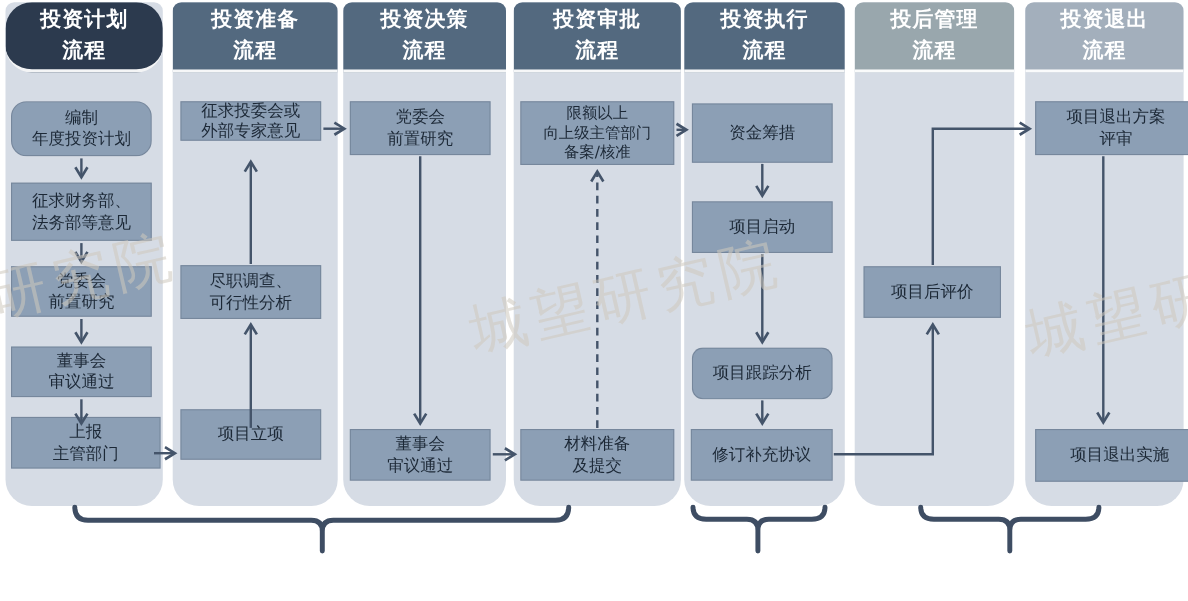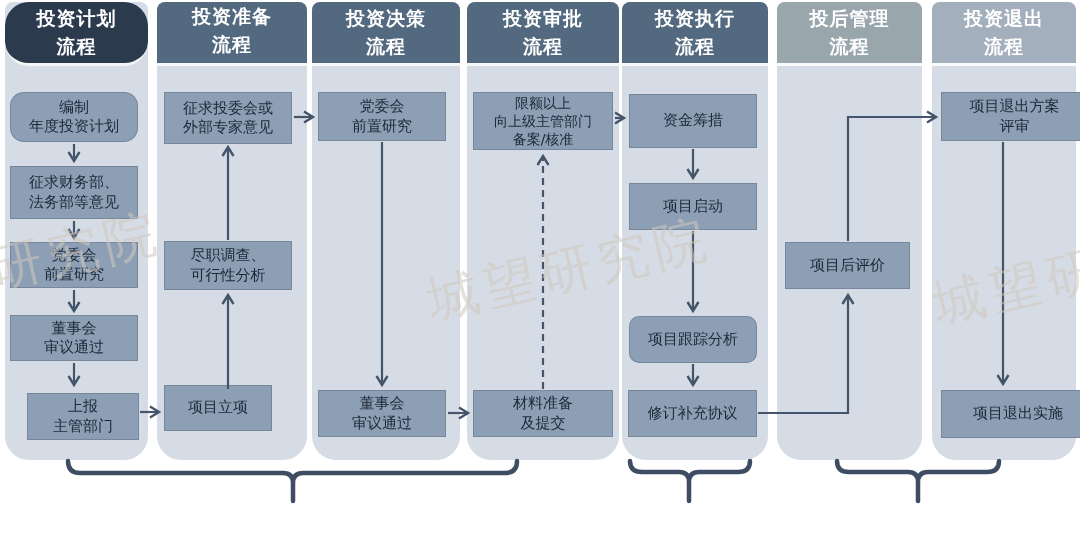--- a/index.html
+++ b/index.html
@@ -41,21 +41,21 @@
     border-bottom:3px solid rgba(255,255,255,0.95);
     color:var(--header-text);
     font-size:19px;font-weight:bold;
     letter-spacing:1px;
     line-height:1.45;
     text-align:center;
     white-space:pre-line;
     display:flex;align-items:center;justify-content:center;
   }
   .p1{left:5px;width:143px;}
-  .p2{left:157px;width:150px;font-family:Liberation Mono, monospace;}
+  .p2{left:157px;width:150px;}
   .p3{left:312px;width:148px;font-family:Liberation Serif, serif;}
   .p4{left:467px;width:152px;}
   .p5{left:622px;width:146px;}
   .p6{left:777px;width:145px;}
   .p7{left:932px;width:144px;}
   .p1 .panel-header{background:var(--header-dark);border-radius:24px;}
   .p2 .panel-header,.p3 .panel-header,.p4 .panel-header,.p5 .panel-header{background:var(--header-slate);}
   .p6 .panel-header{background:var(--header-gray-a);}
   .p7 .panel-header{background:var(--header-gray-b);}
   
@@ -68,24 +68,24 @@
     font-size:15px;
     line-height:1.3;
     text-align:center;
     white-space:pre-line;
     display:flex;align-items:center;justify-content:center;
   }
   .c1b1{left:10px;top:92px;width:128px;height:50px;border-radius:14px;}
   .c1b2{left:10px;top:166px;width:128px;height:53px;}
   .c1b3{left:10px;top:242px;width:128px;height:46px;}
   .c1b4{left:10px;top:315px;width:128px;height:46px;}
-  .c1b5{left:10px;top:393px;width:112px;height:47px;margin-left:17px;}
-  .c2b1{left:164px;top:92px;width:128px;height:52px;}
+  .c1b5{left:10px;top:379px;width:136px;height:47px;}
+  .c2b1{left:164px;top:92px;width:128px;height:36px;}
   .c2b2{left:164px;top:241px;width:128px;height:49px;}
-  .c2b3{left:164px;top:385px;width:108px;height:46px;}
+  .c2b3{left:164px;top:372px;width:128px;height:46px;}
   .c3b1{left:318px;top:92px;width:128px;height:49px;}
   .c3b2{left:318px;top:390px;width:128px;height:47px;}
   .c4b1{left:473px;top:92px;width:140px;height:58px;font-size:14px;}
   .c4b2{left:473px;top:390px;width:140px;height:47px;}
   .c5b1{left:629px;top:94px;width:128px;height:54px;}
   .c5b2{left:629px;top:183px;width:128px;height:47px;}
   .c5b3{left:629px;top:316px;width:128px;height:47px;border-radius:10px;}
   .c5b4{left:628px;top:390px;width:129px;height:47px;}
   .c6b1{left:785px;top:242px;width:125px;height:47px;}
   .c7b1{left:941px;top:92px;width:147px;height:49px;}

